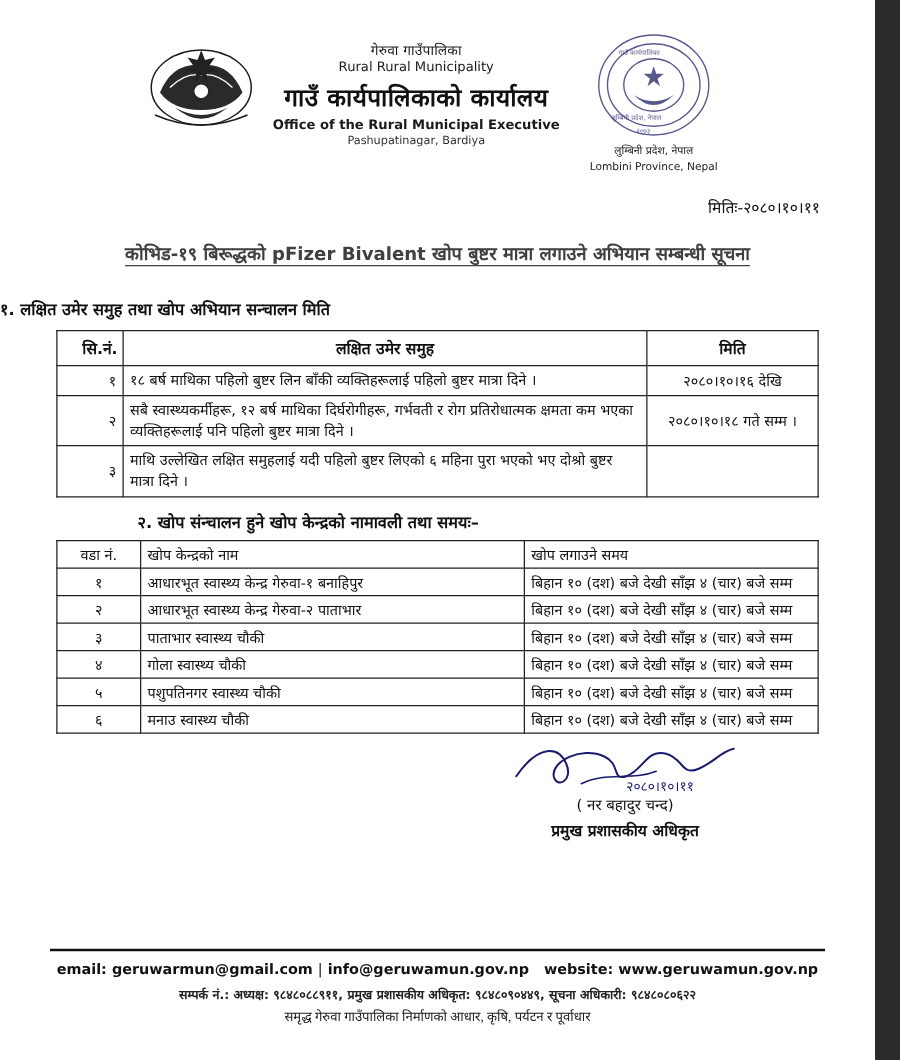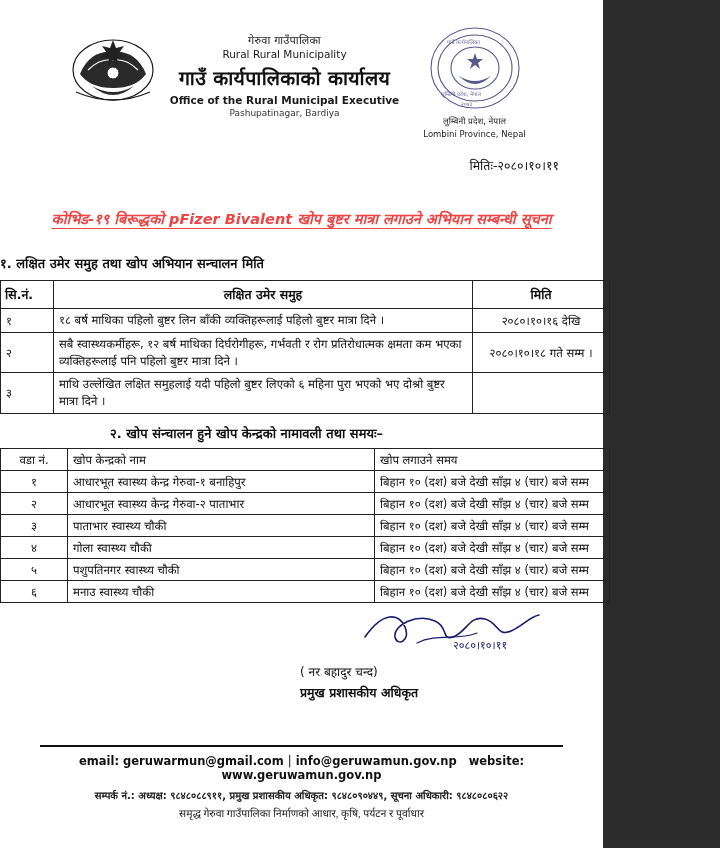--- a/index.html
+++ b/index.html
@@ -8,21 +8,21 @@
     background: #2b2b2b;
   }
   body {
     width: 720px;
     height: 848px;
     overflow: hidden;
     font-family: "DejaVu Sans", sans-serif;
   }
   .page {
     position: relative;
-    width: 603px;
+    width: 700px;
     height: 848px;
     background: #ffffff;
     box-sizing: border-box;
     color: #111;
   }
   
   .header {
     display: flex;
     align-items: flex-start;
     justify-content: center;
@@ -93,26 +93,25 @@
     text-align: right;
     padding: 18px 44px 0 3px;
     font-size: 12.5px;
     color: #111;
   }
   
   .subject {
     text-align: center;
     font-size: 14.5px;
     font-weight: bold;
-    margin-top: 34px;
+    margin-top: 18px;
     padding: 0 40px;
     text-decoration: underline;
     text-underline-offset: 4px;
-    color: #ef4444;
-    font-style: italic;
+    color: #404040;
   }
   
   .section-head {
     font-size: 13px;
     font-weight: bold;
     margin: 26px 0 8px 0;
     color: #111;
   }
   .section-head2 {
     font-size: 13px;
@@ -135,48 +134,49 @@
   .tbl1 {
     margin: 0 auto;
     width: 610px;
   }
   .tbl1 th {
     text-align: center;
     font-weight: bold;
     font-size: 12.5px;
     padding: 5px 4px;
   }
-  .tbl1 .c-sn { width: 42px; text-align: left; }
+  .tbl1 .c-sn { width: 42px; text-align: right; }
   .tbl1 .c-grp { }
   .tbl1 .c-date { width: 126px; text-align: center; }
   .tbl1 td.c-grp { line-height: 1.45; }
   
   .tbl2 {
     margin: 0 auto;
     width: 610px;
   }
   .tbl2 th {
     text-align: left;
     font-weight: normal;
     font-size: 11.5px;
   }
   .tbl2 .c-ward { width: 56px; text-align: center; }
   .tbl2 .c-center { width: 296px; }
   .tbl2 .c-time { }
   .tbl2 td.c-ward { text-align: center; }
   
   .sign-block {
     margin-top: 4px;
+    text-align: center;
     padding-left: 300px;
     position: relative;
   }
   .sign-svg { width: 190px; height: 44px; display: block; margin: 0 auto; }
   .sign-name {
     font-size: 12px;
-    margin-top: 12px;
+    margin-top: 0px;
   }
   .sign-title {
     font-size: 12.5px;
     font-weight: bold;
     margin-top: 4px;
   }
   
   .footer {
     position: absolute;
     left: 0;

